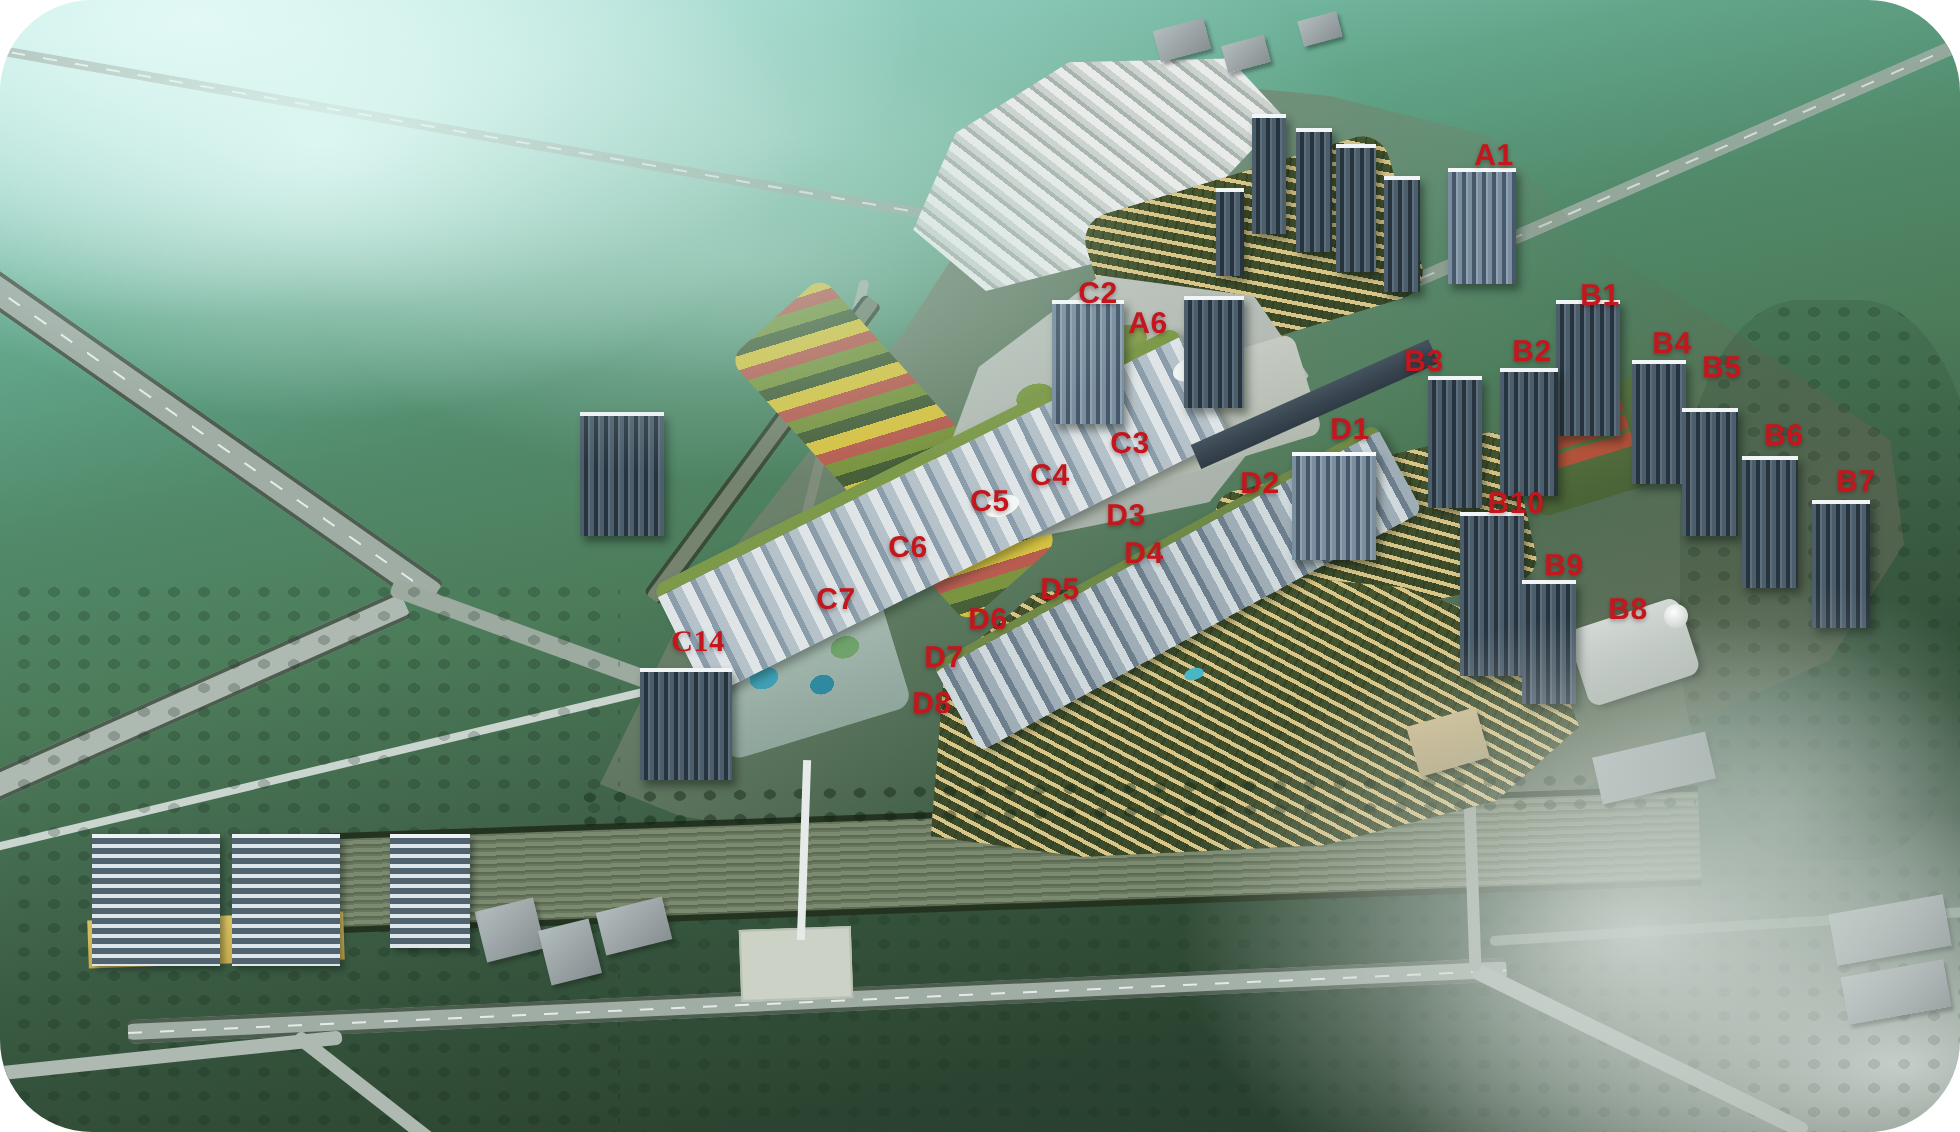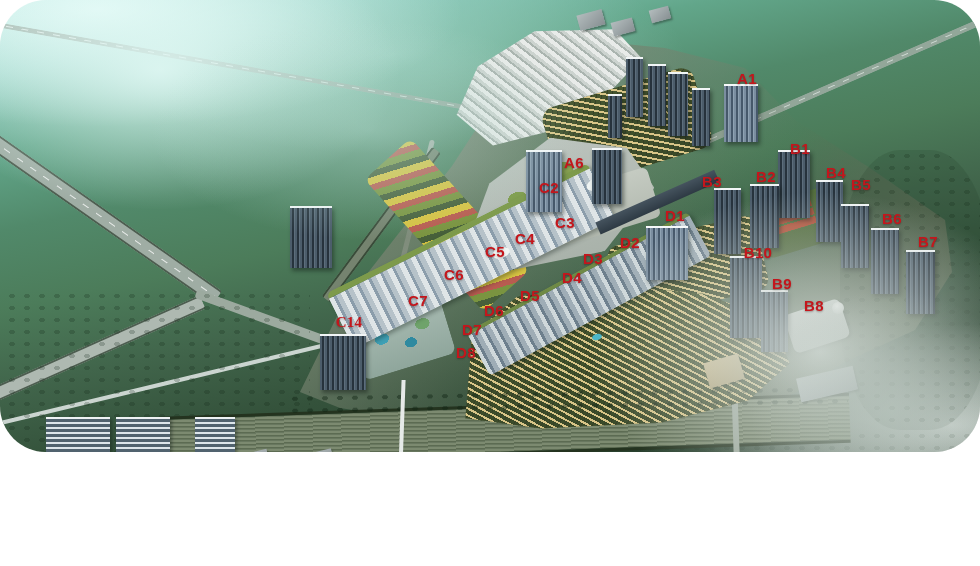--- a/index.html
+++ b/index.html
@@ -1,18 +1,18 @@
 <!DOCTYPE html>
 <html><head>
 <meta charset="utf-8">
 <style>
   html,body{margin:0;padding:0;background:#ffffff;}
   body{font-family:"Liberation Sans",sans-serif;}
   .scene{
-    position:relative;width:980px;height:452px;border-radius:46px;overflow:hidden;
+    position:relative;width:980px;height:566px;border-radius:46px;overflow:hidden;
     background:
       radial-gradient(60% 42% at 10% 2%, rgba(230,251,248,.95), rgba(230,251,248,0) 62%),
       radial-gradient(46% 34% at 40% 12%, rgba(186,229,220,.55), rgba(186,229,220,0) 65%),
       radial-gradient(42% 36% at 97% 94%, rgba(206,214,210,.92), rgba(206,214,210,0) 62%),
       radial-gradient(36% 28% at 80% 62%, rgba(162,192,176,.35), rgba(162,192,176,0) 60%),
       linear-gradient(168deg,#a9e0d8 0%,#88c9ba 11%,#62a68a 23%,#51896a 35%,#4c7c5a 47%,#41654b 59%,#34523b 71%,#2b4431 83%,#243a28 100%);
   }
   .abs{position:absolute;}
   .road{position:absolute;transform-origin:left center;background:#aeb9b1;border-radius:3px;}
   .road.dash{background-image:repeating-linear-gradient(90deg,rgba(255,255,255,.75) 0 7px,rgba(255,255,255,0) 7px 16px),linear-gradient(#9fada4,#9fada4);background-size:100% 1px,100% 100%;background-position:0 50%,0 0;background-repeat:repeat-x,no-repeat;}
@@ -166,35 +166,35 @@
   <div class="abs dots" style="left:300px;top:430px;width:680px;height:140px;opacity:.3;z-index:1;"></div>
 
   <div class="fog" style="left:-80px;top:-70px;width:480px;height:280px;background:radial-gradient(closest-side,rgba(226,249,245,.85),rgba(226,249,245,0));"></div>
   <div class="fog" style="left:150px;top:20px;width:440px;height:220px;background:radial-gradient(closest-side,rgba(190,226,216,.5),rgba(190,226,216,0));"></div>
   <div class="fog" style="right:-70px;bottom:-60px;width:460px;height:320px;background:radial-gradient(closest-side,rgba(208,216,211,.95),rgba(208,216,211,0));"></div>
   <div class="fog" style="right:-50px;top:290px;width:280px;height:240px;background:radial-gradient(closest-side,rgba(188,201,194,.55),rgba(188,201,194,0));"></div>
 
   <div class="abs" style="left:0;top:0;width:980px;height:566px;z-index:50;">
       <div class="marker" style="left: 747px; top: 78px; color: rgb(196, 22, 28);">A1</div>
       <div class="marker" style="left: 800px; top: 148px; color: rgb(196, 22, 28);">B1</div>
-      <div class="marker" style="left: 549px; top: 147px; color: rgb(196, 22, 28); margin-top: 40px;">C2</div>
+      <div class="marker" style="left: 549px; top: 147px; color: rgb(196, 22, 28);">C2</div>
       <div class="marker" style="left: 574px; top: 162px; color: rgb(196, 22, 28);">A6</div>
       <div class="marker" style="left: 836px; top: 172px; color: rgb(196, 22, 28);">B4</div>
       <div class="marker" style="left: 766px; top: 176px; color: rgb(196, 22, 28);">B2</div>
       <div class="marker" style="left: 712px; top: 181px; color: rgb(196, 22, 28);">B3</div>
       <div class="marker" style="left: 861px; top: 184px; color: rgb(196, 22, 28);">B5</div>
       <div class="marker" style="left: 675px; top: 215px; color: rgb(196, 22, 28);">D1</div>
       <div class="marker" style="left: 892px; top: 218px; color: rgb(196, 22, 28);">B6</div>
       <div class="marker" style="left: 565px; top: 222px; color: rgb(196, 22, 28);">C3</div>
       <div class="marker" style="left: 525px; top: 238px; color: rgb(196, 22, 28);">C4</div>
       <div class="marker" style="left: 928px; top: 241px; color: rgb(196, 22, 28);">B7</div>
       <div class="marker" style="left: 630px; top: 242px; color: rgb(196, 22, 28);">D2</div>
       <div class="marker" style="left: 495px; top: 251px; color: rgb(196, 22, 28);">C5</div>
       <div class="marker" style="left: 758px; top: 252px; color: rgb(196, 22, 28);">B10</div>
-      <div class="marker" style="left: 593px; top: 258px; color: rgb(196, 22, 28);">D3</div>
+      <div class="marker" style="left: 563px; top: 258px; color: rgb(196, 22, 28);">D3</div>
       <div class="marker" style="left: 454px; top: 274px; color: rgb(196, 22, 28);">C6</div>
       <div class="marker" style="left: 572px; top: 277px; color: rgb(196, 22, 28);">D4</div>
       <div class="marker" style="left: 782px; top: 283px; color: rgb(196, 22, 28);">B9</div>
       <div class="marker" style="left: 530px; top: 295px; color: rgb(196, 22, 28);">D5</div>
       <div class="marker" style="left: 418px; top: 300px; color: rgb(196, 22, 28);">C7</div>
       <div class="marker" style="left: 814px; top: 305px; color: rgb(196, 22, 28);">B8</div>
       <div class="marker" style="left: 494px; top: 310px; color: rgb(196, 22, 28);">D6</div>
       <div class="marker" style="left: 349px; top: 322px; color: rgb(196, 22, 28); font-family: Liberation Serif, serif;">C14</div>
       <div class="marker" style="left: 472px; top: 329px; color: rgb(196, 22, 28);">D7</div>
       <div class="marker" style="left: 466px; top: 352px; color: rgb(196, 22, 28);">D8</div>

